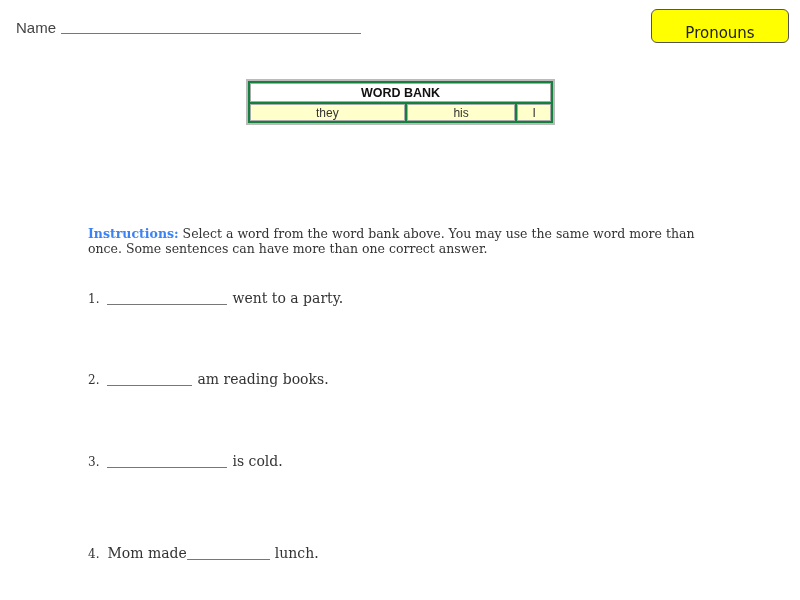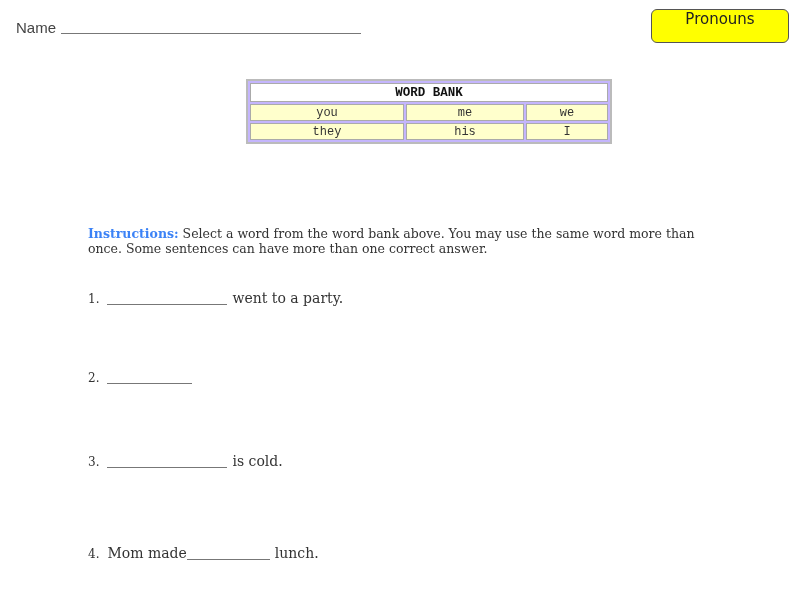--- a/index.html
+++ b/index.html
@@ -11,28 +11,28 @@
       position: absolute; left: 16px; top: 19px; display: flex; align-items: flex-end;
       font-family: "Liberation Sans", sans-serif; font-size: 15px; color: #444;
     }
     .name-line {
       display: inline-block; width: 300px; height: 0; border-bottom: 1.5px solid #777;
       margin-left: 5px; margin-bottom: 2px;
     }
     .title-badge {
       position: absolute; left: 651px; top: 9px; width: 138px; height: 34px;
       background: #ffff00; border: 1.5px solid #555; border-radius: 6px; box-sizing: border-box;
-      display: flex; align-items: flex-start; justify-content: center;
+      display: flex; align-items: flex-end; justify-content: center;
       font-family: "DejaVu Sans", sans-serif; font-size: 15px; color: #222;
     }
     .word-bank {
-      position: absolute; left: 246px; top: 79px; width: 366px;
+      position: absolute; left: 246px; top: 79px; width: 309px;
       border-collapse: separate; border-spacing: 2px;
-      border: 2px solid #bbb; background: #c4b5fd;
-      font-family: Liberation Mono, monospace; font-size: 12px;
+      border: 2px solid #bbb; background: #15803d;
+      font-family: Liberation Sans, sans-serif; font-size: 12px;
     }
     .word-bank th {
       border: 1.5px solid #aaa; background: #fff; font-weight: bold; height: 17px; padding: 0;
       font-size: 12.5px; color: #111;
     }
     .word-bank td {
       border: 1.5px solid #aaa; background: #ffffcc; text-align: center; height: 15px; padding: 0;
       color: #333;
     }
     .instructions {
@@ -59,45 +59,41 @@
 </div>
 
 <table class="word-bank">
   <thead>
     <tr>
         <th colspan="3">WORD BANK</th>
       </tr>
   </thead>
   <tbody>
     <tr>
-      <td>you</td>
-      <td>me</td>
-      <td>we</td>
-    </tr>
-    <tr>
       <td>they</td>
       <td>his</td>
       <td>I</td>
     </tr>
   </tbody>
 </table>
 
 <div class="instructions">
   <b>Instructions:</b><span> Select a word from the word bank above. You may use the same word more than once. Some sentences can have more than one correct answer.</span>
 </div>
 
 <div class="question" style="top:290px;">
   <span class="q-num">1.</span>
   <span class="blank" style="width:120px;"></span>
   <span>went to a party.</span>
 </div>
 
 <div class="question" style="top:371px;">
   <span class="q-num">2.</span>
   <span class="blank" style="width:85px;"></span>
+  <span>am reading books.</span>
 </div>
 
 <div class="question" style="top:453px;">
   <span class="q-num">3.</span>
   <span class="blank" style="width:120px;"></span>
   <span>is cold.</span>
 </div>
 
 <div class="question" style="top:545px;">
   <span class="q-num">4.</span>

